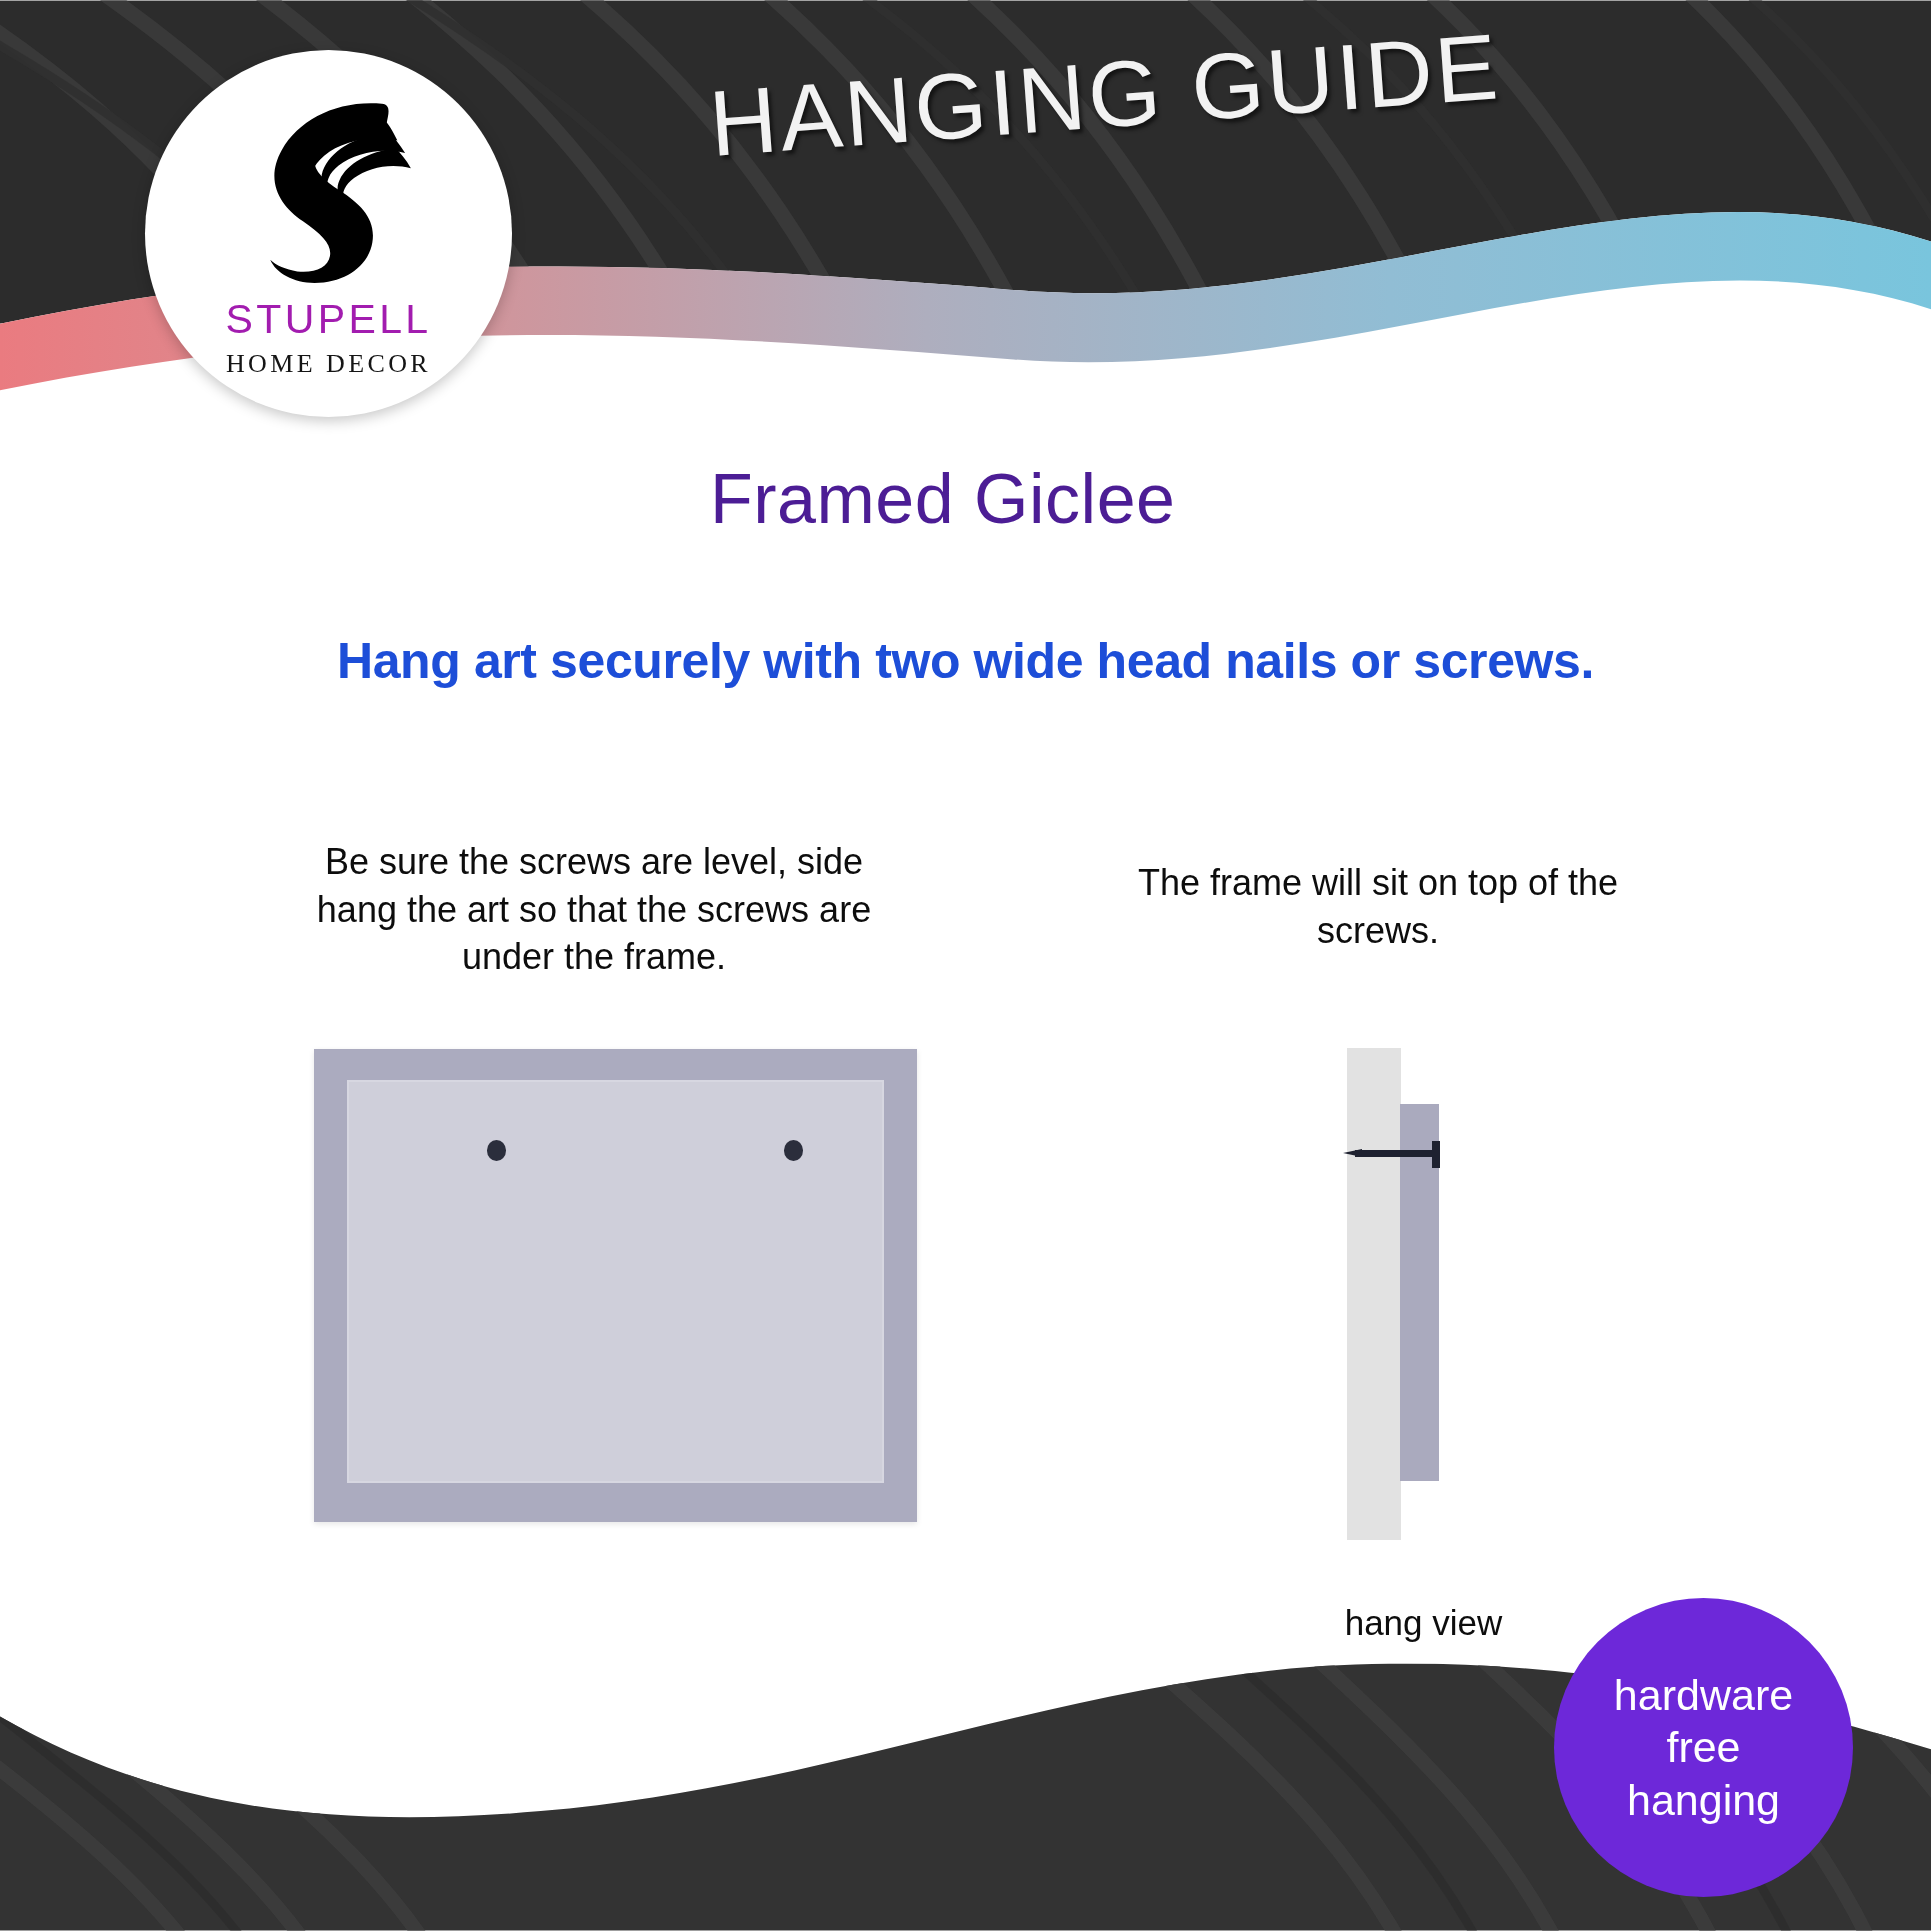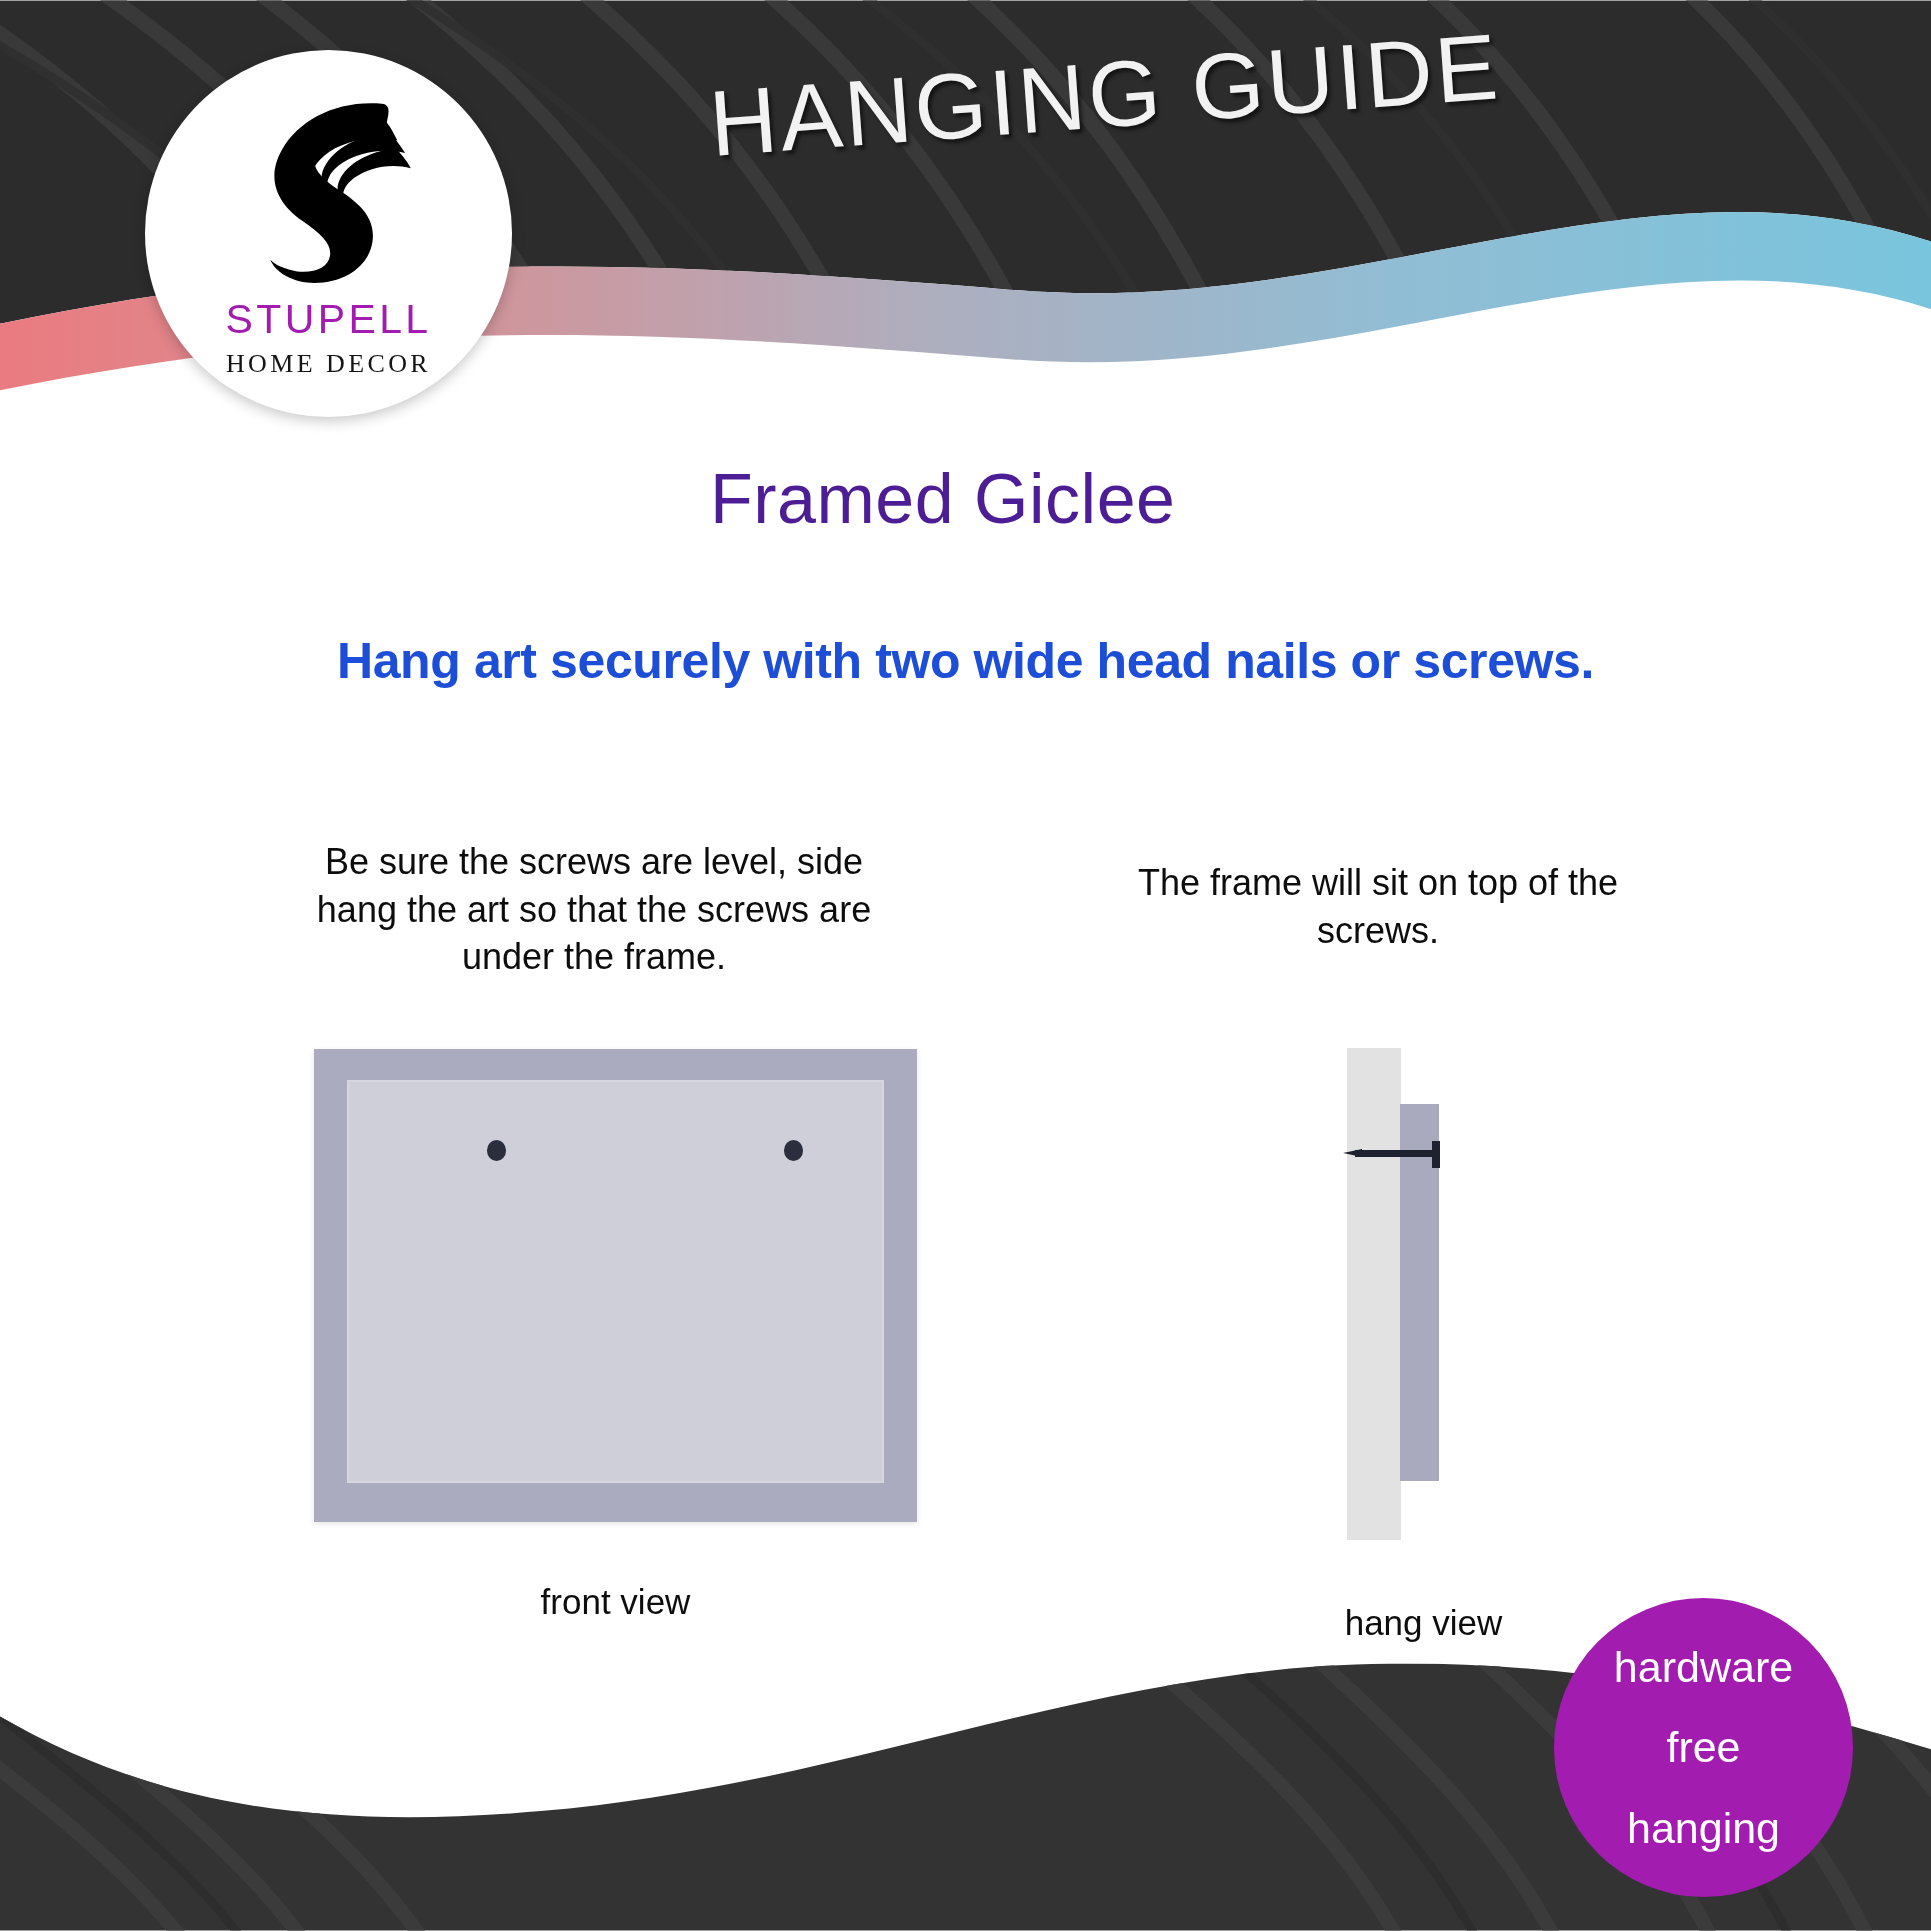--- a/index.html
+++ b/index.html
@@ -244,27 +244,26 @@
   #label-side  { left: 1274px; top: 1603px; width: 299px; }
 
   
   #hardware-badge {
     position: absolute;
     left: 1554px;
     top: 1598px;
     width: 299px;
     height: 299px;
     border-radius: 50%;
-    background: #a21caf;
+    background: #6d28d9;
     z-index: 30;
     display: flex;
     flex-direction: column;
     align-items: center;
     justify-content: center;
-    gap: 28px;
   }
   .badge-line {
     font-family: "Liberation Sans", sans-serif;
     font-size: 43px;
     font-weight: 400;
     color: #ffffff;
     line-height: 1.22;
     text-align: center;
     white-space: nowrap;
   }
@@ -344,21 +343,20 @@
   <div class="caption" id="caption-front">Be sure the screws are level, side hang the art so that the screws are under the frame.</div>
   <div class="caption" id="caption-side">The frame will sit on top of the screws.</div>
 
   <div id="front-view">
     <div id="front-frame-outer"></div>
     <div id="front-frame-inner">
       <span class="screw-dot" id="screw-dot-left"></span>
       <span class="screw-dot" id="screw-dot-right"></span>
     </div>
   </div>
-  <div class="view-label" id="label-front">front view</div>
 
   <div id="side-view">
     <div id="side-wall"></div>
     <div id="side-frame"></div>
     <div id="side-nail-tip"></div>
     <div id="side-nail-shaft"></div>
     <div id="side-nail-head"></div>
   </div>
   <div class="view-label" id="label-side">hang view</div>
 

